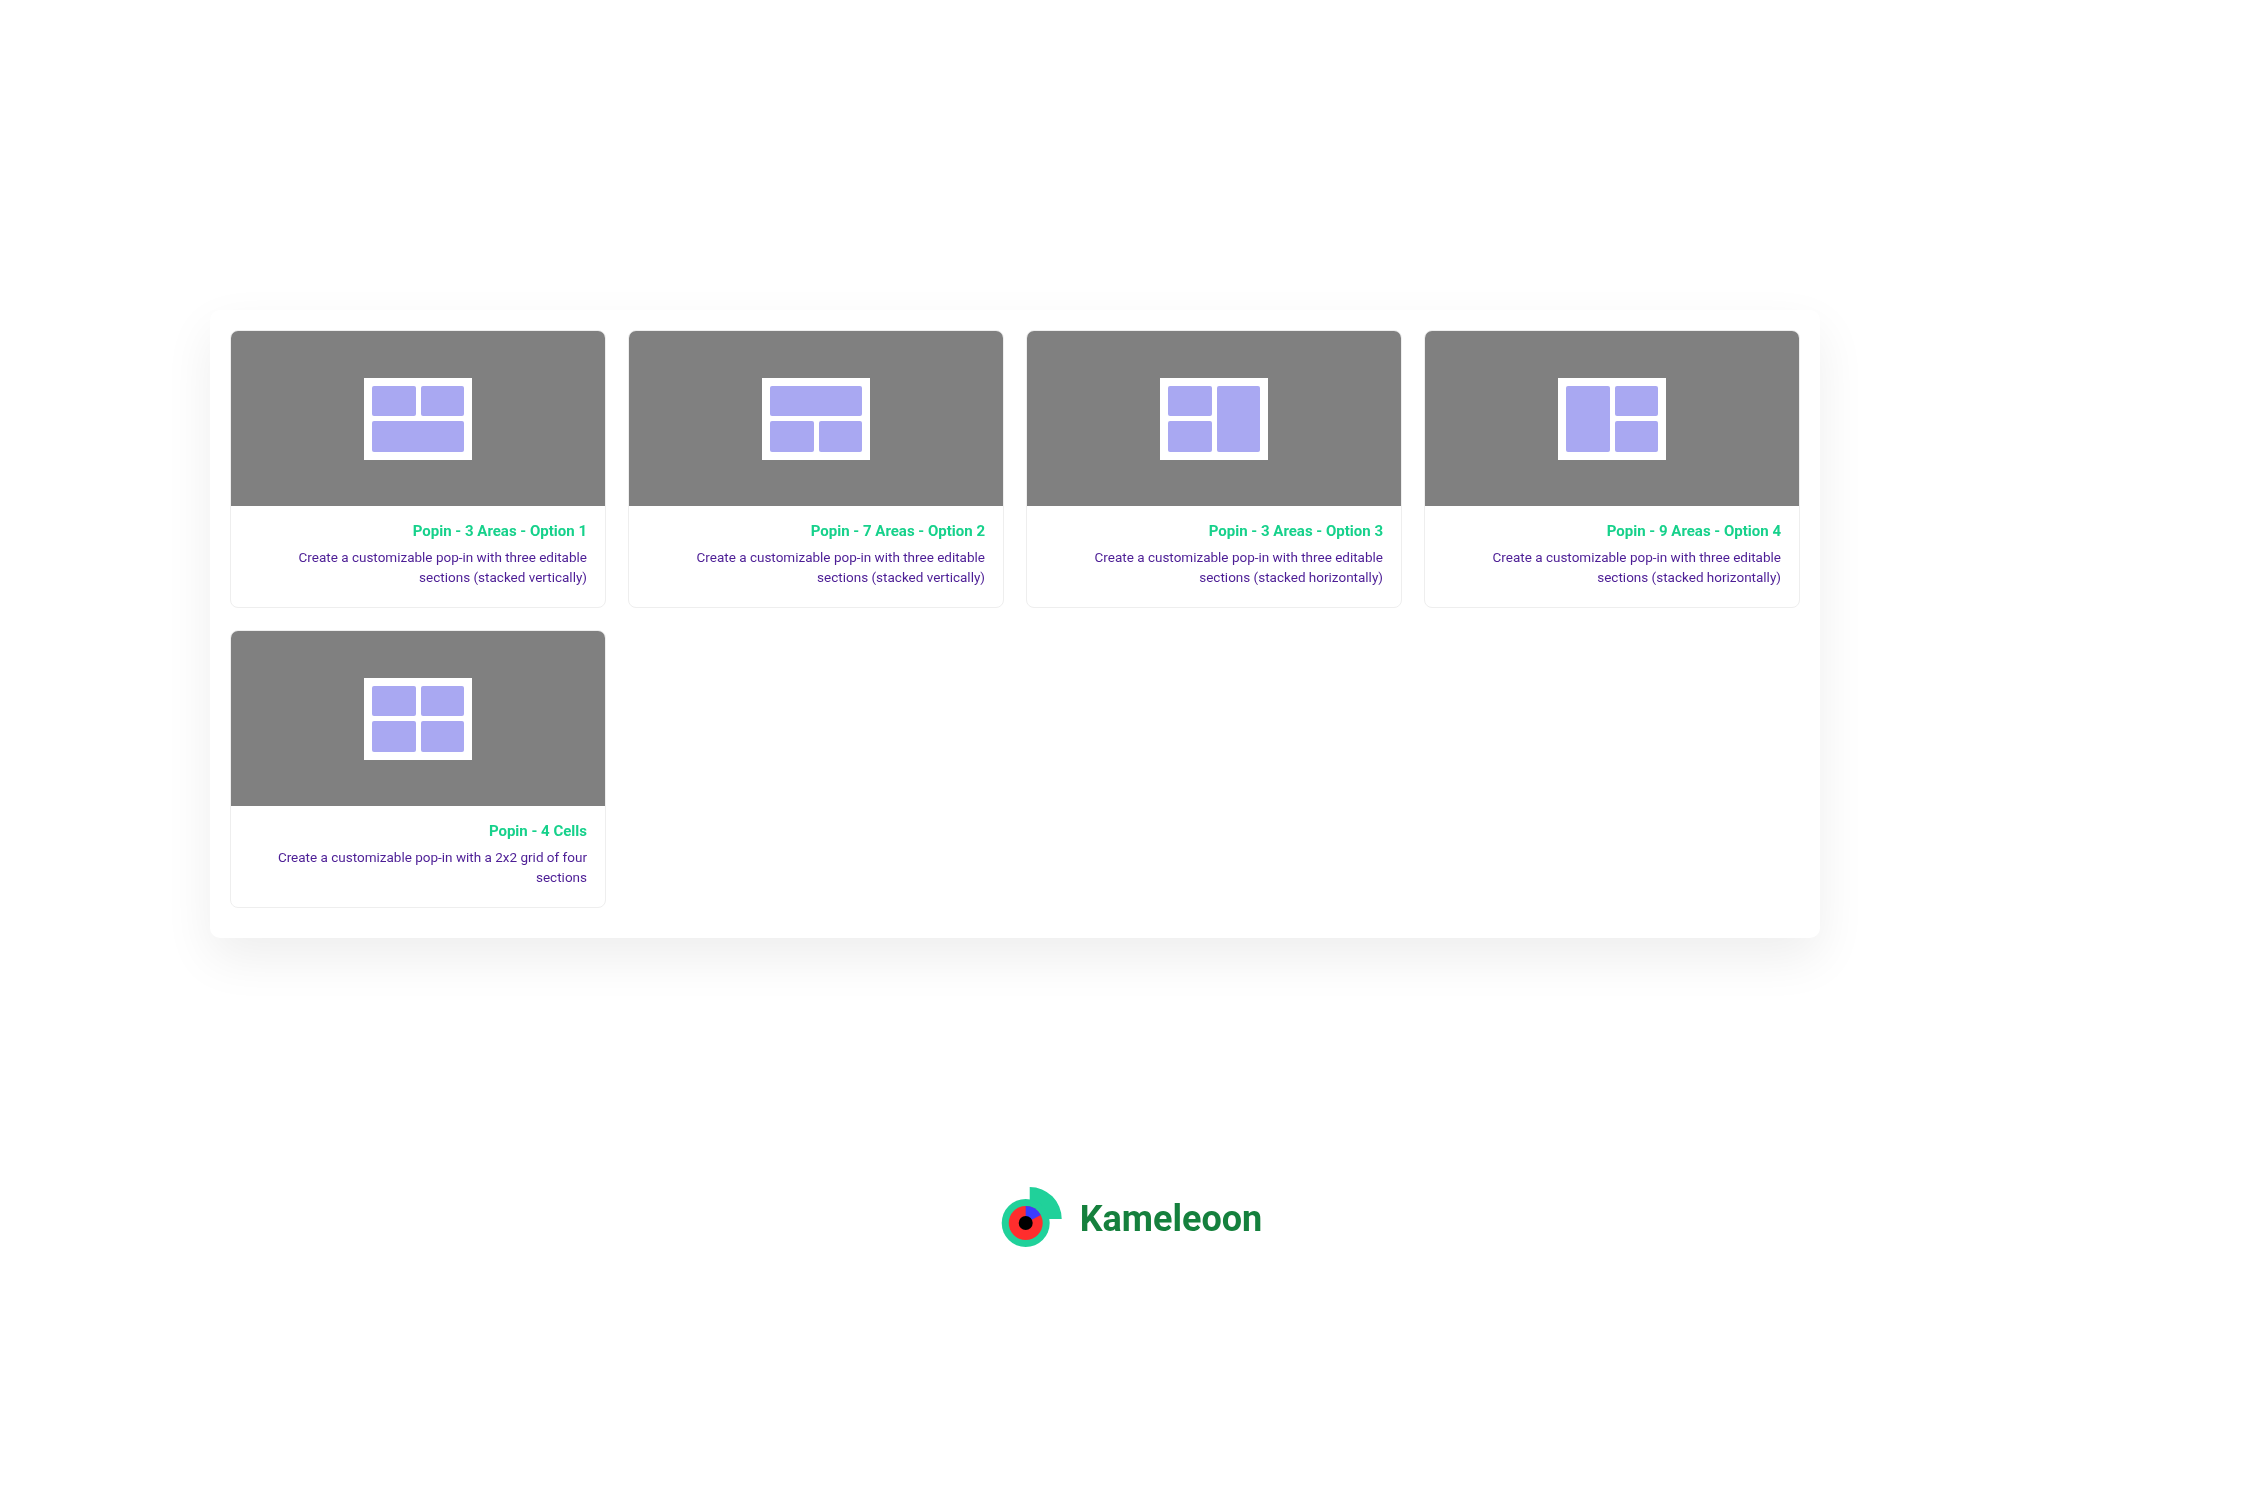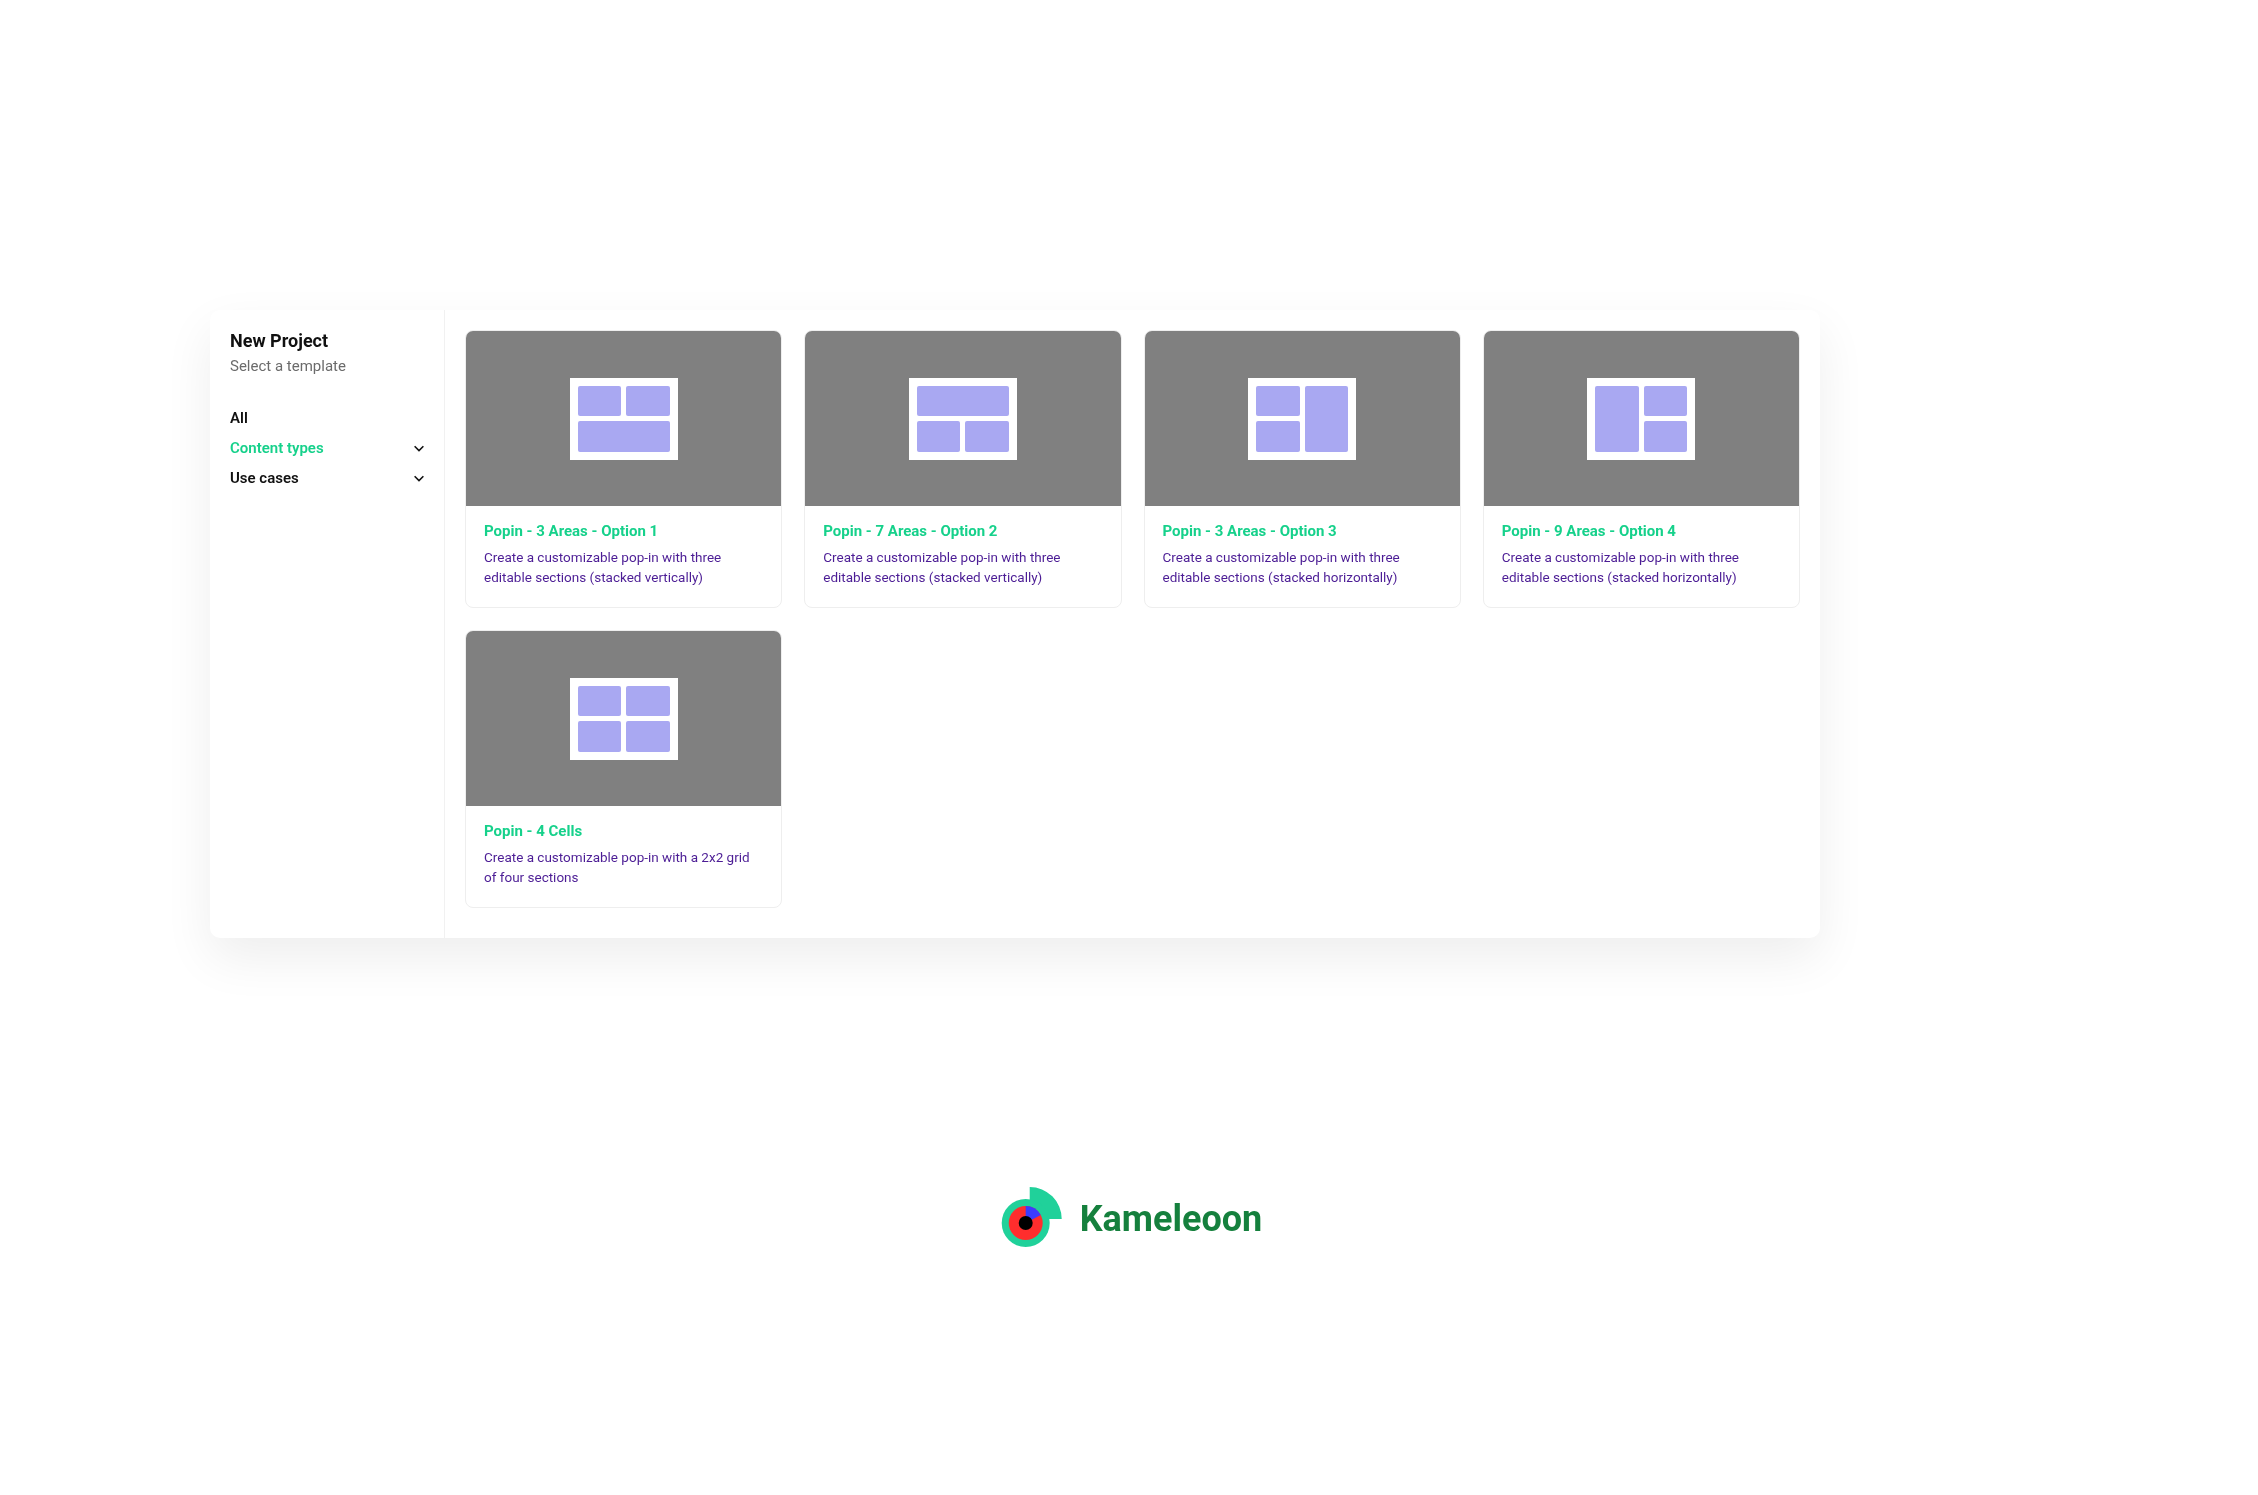--- a/index.html
+++ b/index.html
@@ -98,20 +98,21 @@
     display: grid;
     gap: 5px;
   }
   .thumb-canvas .cell {
     background: #a9a8f2;
     border-radius: 2px;
   }
   
   .card-body {
     padding: 16px 18px 20px 18px;
+    text-align: right;
   }
   .card-title {
     font-size: 15px;
     font-weight: 700;
     color: #16d18b;
     margin-bottom: 8px;
   }
   .card-desc {
     font-size: 13.5px;
     line-height: 1.45;
@@ -154,44 +155,20 @@
   }
 </style>
 </head>
 <body>
 
 <div class="viewport">
 
   <div class="panel">
     <div class="panel-body">
 
-      <aside class="sidebar">
-        <h2>New Project</h2>
-        <div class="subtitle">Select a template</div>
-
-        <div class="filter">
-          <span>All</span>
-        </div>
-        <div class="filter active">
-          <span>Content types</span>
-          <span class="chev">
-            <svg viewBox="0 0 16 16">
-                <path d="M3 6 L8 11 L13 6"></path>
-              </svg>
-          </span>
-        </div>
-        <div class="filter">
-          <span>Use cases</span>
-          <span class="chev">
-            <svg viewBox="0 0 16 16">
-                <path d="M3 6 L8 11 L13 6"></path>
-              </svg>
-          </span>
-        </div>
-      </aside>
 
       <div class="grid-area">
         <div class="cards" id="cards">
             <div class="card">
               <div class="thumb">
                 <div class="thumb-canvas" style="grid-template-columns: 1fr 1fr; grid-template-rows: 1fr 1fr;">
                   <div class="cell" style="grid-area: 1 / 1 / 2 / 2;"></div>
                   <div class="cell" style="grid-area: 1 / 2 / 2 / 3;"></div>
                   <div class="cell" style="grid-area: 2 / 1 / 3 / 3;"></div>
                 </div>

